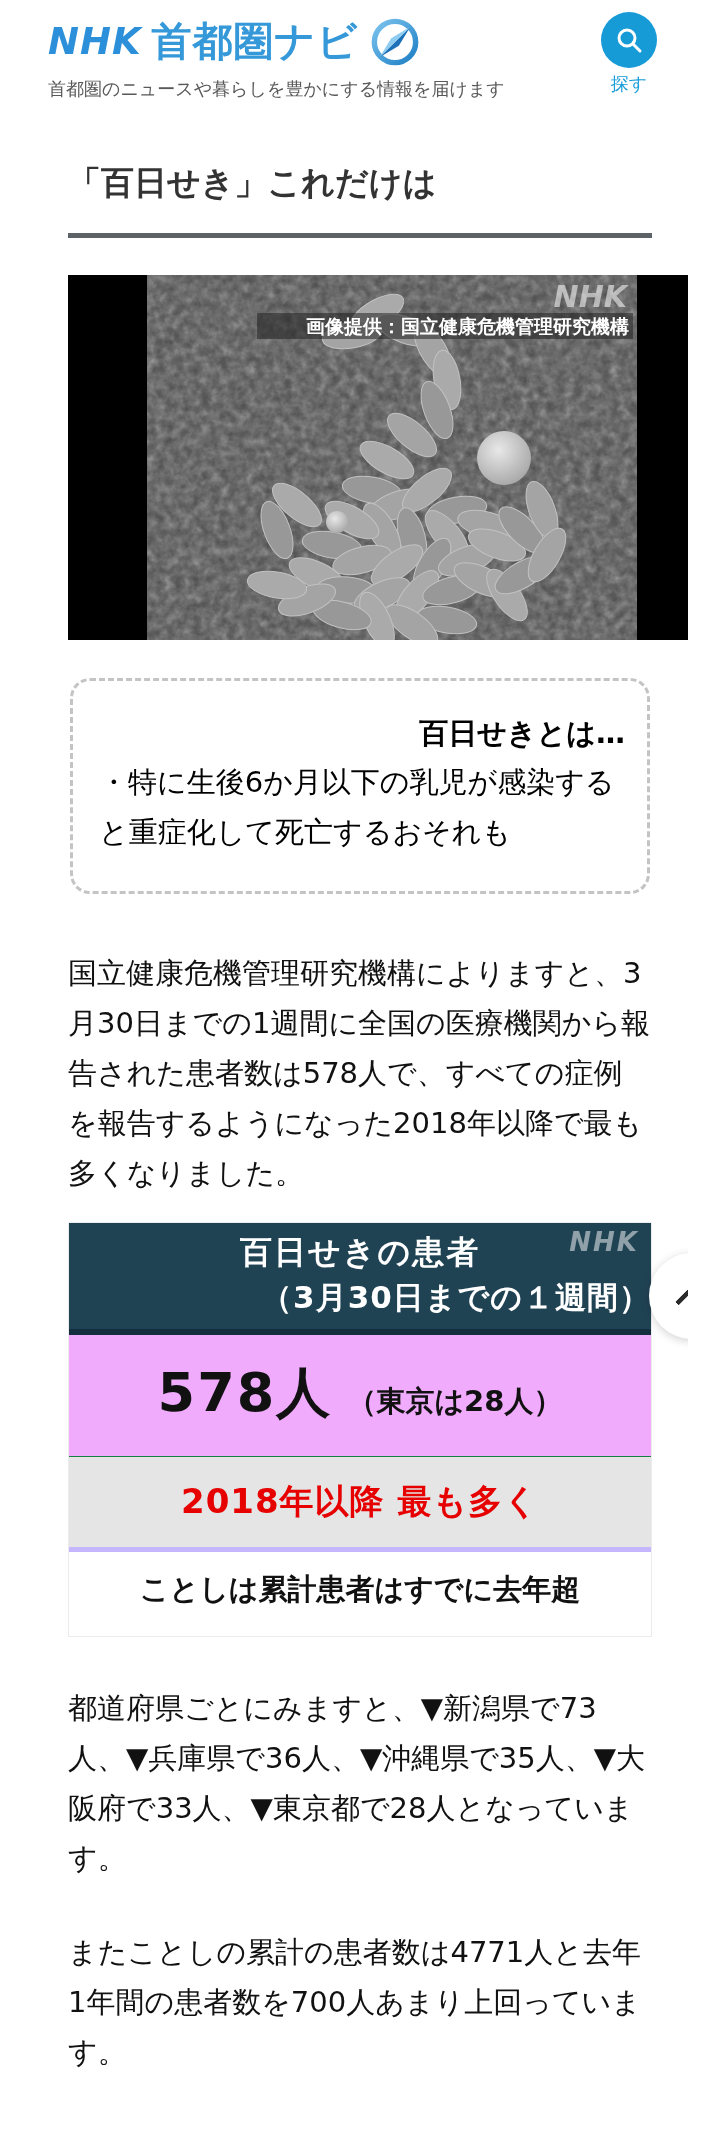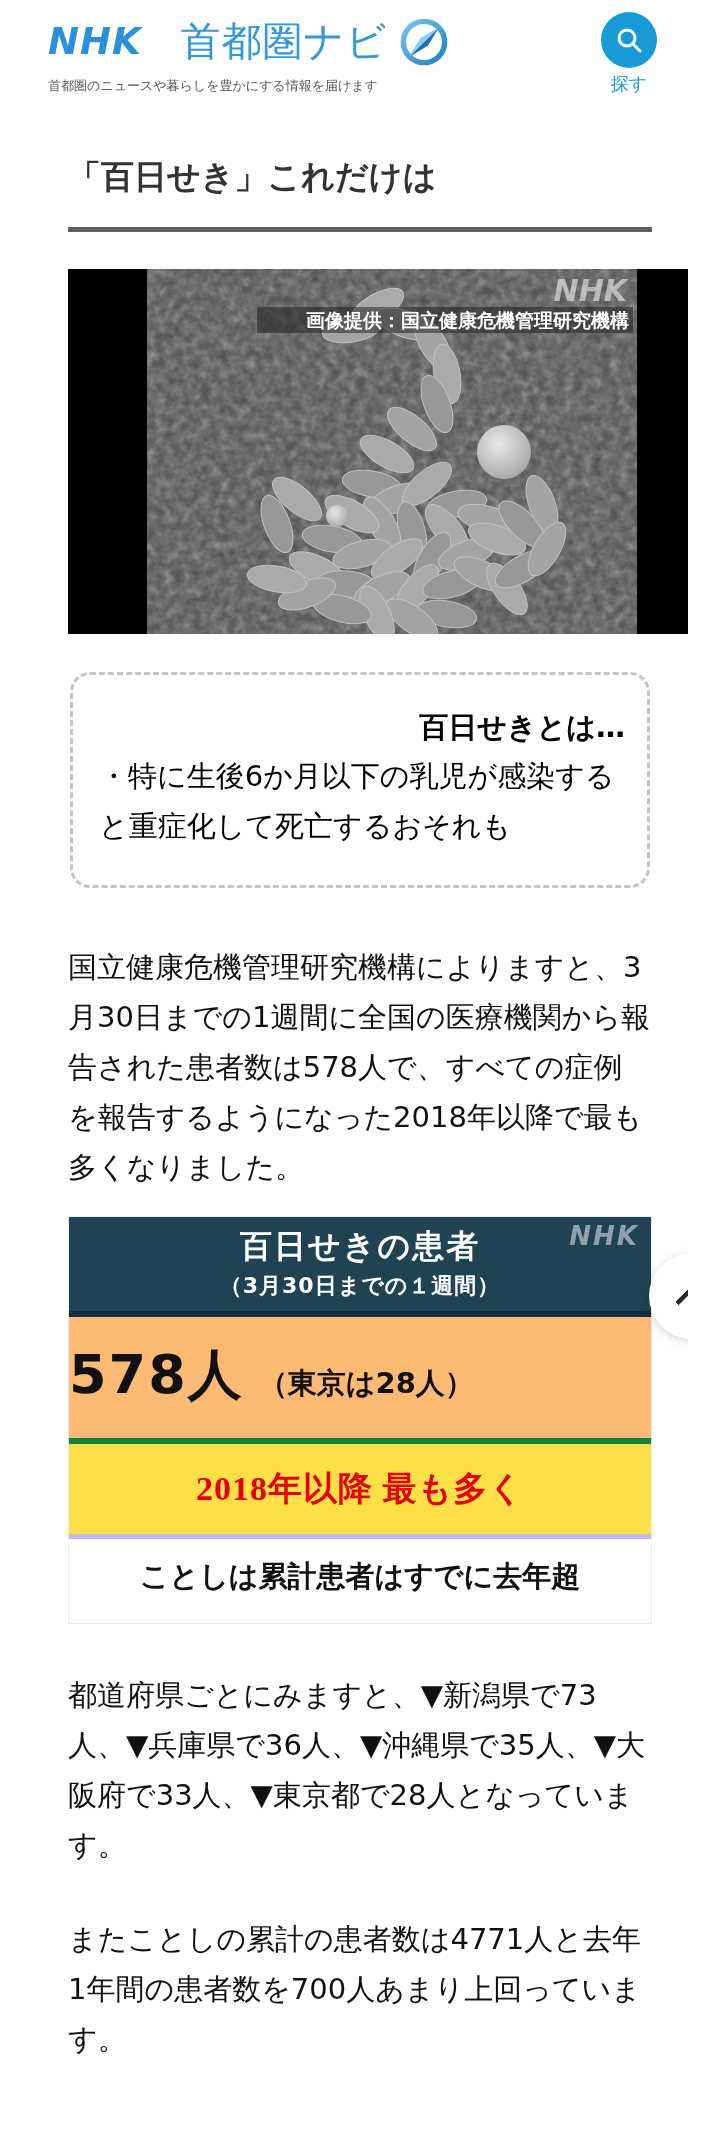--- a/index.html
+++ b/index.html
@@ -4,23 +4,23 @@
 <style>
   * { margin:0; padding:0; box-sizing:border-box; }
   html,body { background:#fff; }
   body { font-family:"DejaVu Sans","Liberation Sans",sans-serif; color:#1a1a1a; }
   .page { position:relative; width:656px; min-height:2141px; margin:0 auto; background:#fff; overflow:hidden;border-radius:31px; }
 
   
   .header { position:relative; padding:14px 16px 0 16px; }
   .logo-row { display:flex; align-items:center; gap:10px; cursor:pointer; }
   .logo-nhk { font-size:37px; font-weight:bold; font-style:italic; color:#2b90d9; letter-spacing:1px; }
-  .logo-site { font-size:40px; font-weight:normal; color:#3599d9; letter-spacing:1px;margin-left:29px; }
+  .logo-site { font-size:40px; font-weight:bold; color:#3599d9; letter-spacing:1px; }
   .compass { width:50px; height:50px; margin-left:2px; }
-  .tagline { margin-top:8px; font-size:13px; color:#595959; }
+  .tagline { margin-top:8px; font-size:18px; color:#595959; }
   .search-block { position:absolute; top:12px; right:24px; width:70px; text-align:center; cursor:pointer; }
   .search-circle { width:56px; height:56px; margin:0 auto; border-radius:50%; background:#169bd7; display:flex; align-items:center; justify-content:center; }
   .search-label { margin-top:4px; font-size:18px; color:#1b9dd9; }
 
   
   .article-title { margin:60px 36px 0 36px; font-size:33px; font-weight:bold; color:#333; }
   .title-divider { height:5px; background:#5d6266; margin:27px 36px 0 36px; }
 
   .figure { margin:37px 36px 0 36px; width:648px; height:365px; background:#000; display:flex; justify-content:center; overflow:hidden; }
   .figure svg { display:block; }
@@ -29,26 +29,26 @@
   .summary-heading { font-size:29px; font-weight:bold; line-height:48px; color:#000;text-align:right; }
   .summary-item { font-size:29px; line-height:50px; color:#000; }
 
   .para { margin:54px 36px 0 36px; font-size:29px; line-height:50px; color:#111; }
   .para + .para { margin-top:44px; }
 
   
   .infographic { margin:24px 36px 8px 36px; border:1px solid #ececec; }
   .info-header { position:relative; background:#204354; border-bottom:6px solid #152e3f; text-align:center; padding:8px 0 10px 0; }
   .info-title { font-size:32px; font-weight:bold; color:#fff; letter-spacing:2px; }
-  .info-subtitle { font-size:22px; font-weight:bold; color:#fff; letter-spacing:1px; margin-top:2px; }
+  .info-subtitle { font-size:31px; font-weight:bold; color:#fff; letter-spacing:1px; margin-top:2px;text-align:right; }
   .info-watermark { position:absolute; top:4px; right:12px; font-size:26px; font-weight:bold; font-style:italic; color:rgba(255,255,255,0.5); letter-spacing:2px; }
-  .info-main { background:#fdba74; text-align:left; padding:22px 0 26px 0; }
+  .info-main { background:#f0abfc; text-align:center; padding:22px 0 26px 0; }
   .info-main-value { font-size:54px; font-weight:bold; color:#111; letter-spacing:2px; }
   .info-main-note { font-size:29px; font-weight:bold; color:#111; margin-left:10px; }
-  .info-red { background:#fde047; border-top:6px solid #15803d; text-align:center; padding:22px 0;font-family:Liberation Serif, serif; }
+  .info-red { background:#e5e5e5; border-top:1px solid #15803d; text-align:center; padding:22px 0; }
   .info-red-text { font-size:34px; font-weight:bold; color:#e60000; letter-spacing:1px; }
   .info-footer { background:#fff; border-top:5px solid #c4b5fd; text-align:center; padding:18px 0 26px 0; }
   .info-footer-text { font-size:29px; font-weight:bold; color:#111; }
 
   
   .scroll-top { position:absolute; top:1253px; left:617px; width:86px; height:86px; border-radius:50%; background:#fff; box-shadow:0 2px 10px rgba(0,0,0,0.18); display:flex; align-items:center; justify-content:center; cursor:pointer; z-index:5; }
   .chevron-up { width:24px; height:24px; border-top:5px solid #2b2b2b; border-left:5px solid #2b2b2b; transform:rotate(45deg); margin-top:12px; border-radius:1px; }
 </style>
 </head>
 <body>

